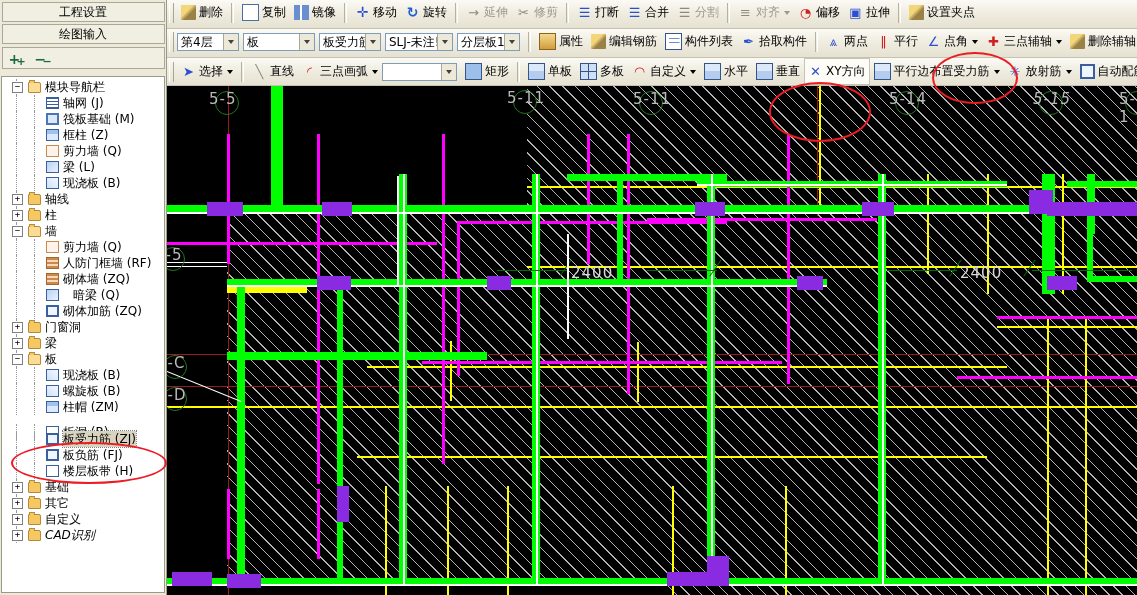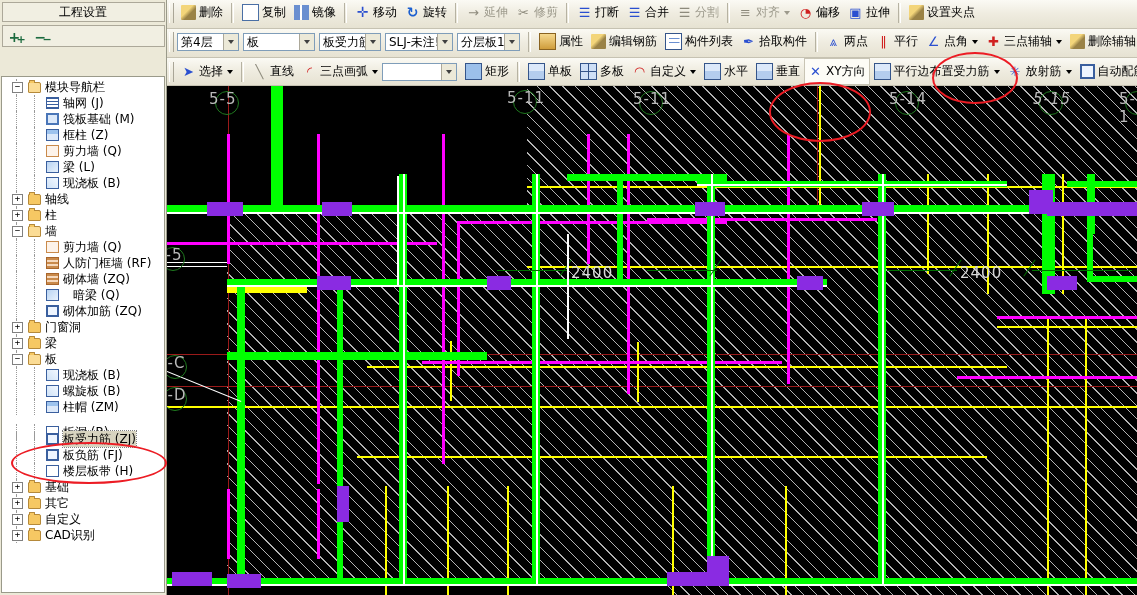--- a/index.html
+++ b/index.html
@@ -115,20 +115,21 @@
   .redell{position:absolute;border:2px solid #ec1c24;border-radius:50%;}
 </style>
 </head>
 <body>
 
 <div id="app">
 
   <div id="left">
 
     <div class="lbtn">工程设置</div>
+    <div class="lbtn">绘图输入</div>
 
     <div id="tbar">
       <span class="ic" style="left:6px;">+</span>
       <span class="ic" style="left:14px;top:7px;font-size:11px;">+</span>
       <span class="ic" style="left:32px;">−</span>
       <span class="ic" style="left:40px;top:7px;font-size:11px;">−</span>
     </div>
 
     <div id="tree">
         <div class="row" style="top: 2px; position: absolute; left: 0px; width: 162px;">
@@ -296,21 +297,21 @@
         <div class="row" style="top: 434px; position: absolute; left: 0px; width: 162px;">
           <div class="dots" style="left: 14px;"></div>
           <div class="exp" style="left: 10px;">+</div>
           <div class="folder" style="position: absolute; top: 3px; left: 26px;"></div>
           <span class="lb" style="left: 43px;">自定义</span>
         </div>
         <div class="row" style="top: 450px; position: absolute; left: 0px; width: 162px;">
           <div class="dots" style="left: 14px;"></div>
           <div class="exp" style="left: 10px;">+</div>
           <div class="folder" style="position: absolute; top: 3px; left: 26px;"></div>
-          <span class="lb" style="left: 43px;">CAD识别</span>
+          <span class="lb" style="left: 43px; font-style: italic;">CAD识别</span>
         </div>
       </div>
 
     <div class="ellipse" style="left:11px;top:442px;width:152px;height:38px;"></div>
   </div>
 
   <div id="main">
 
     <div class="tb" id="tb1"><span class="grip"></span><span class="ti"><span class="gl pen"></span><span>删除</span></span><span class="sep"></span><span class="ti"><span class="gl copy"></span><span>复制</span></span><span class="ti"><span class="gl mirror"></span><span>镜像</span></span><span class="sep"></span><span class="ti"><span class="gl move">✛</span><span>移动</span></span><span class="ti"><span class="gl rot">↻</span><span>旋转</span></span><span class="sep"></span><span class="ti dis"><span class="gl gray">→</span><span>延伸</span></span><span class="ti dis"><span class="gl gray">✂</span><span>修剪</span></span><span class="sep"></span><span class="ti"><span class="gl blue">☰</span><span>打断</span></span><span class="ti"><span class="gl blue">☰</span><span>合并</span></span><span class="ti dis"><span class="gl gray">☰</span><span>分割</span></span><span class="sep"></span><span class="ti dis"><span class="gl gray">≡</span><span>对齐</span><span class="caret dis"></span></span><span class="ti"><span class="gl red">◔</span><span>偏移</span></span><span class="ti"><span class="gl blue">▣</span><span>拉伸</span></span><span class="sep"></span><span class="ti"><span class="gl pen"></span><span>设置夹点</span></span></div>
     <div class="tb" id="tb2"><span class="grip"></span><span class="combo" style="width: 62px;"><span class="txt">第4层</span><span class="ar"></span></span><span style="display: inline-block; width: 4px;"></span><span class="combo" style="width: 72px;"><span class="txt">板</span><span class="ar"></span></span><span style="display: inline-block; width: 4px;"></span><span class="combo" style="width: 62px;"><span class="txt">板受力筋</span><span class="ar"></span></span><span style="display: inline-block; width: 4px;"></span><span class="combo" style="width: 68px;"><span class="txt">SLJ-未注!</span><span class="ar"></span></span><span style="display: inline-block; width: 4px;"></span><span class="combo" style="width: 63px;"><span class="txt">分层板1</span><span class="ar"></span></span><span style="display: inline-block; width: 4px;"></span><span class="sep"></span><span class="ti"><span class="gl prop"></span><span>属性</span></span><span class="ti"><span class="gl pen"></span><span>编辑钢筋</span></span><span class="ti"><span class="gl list"></span><span>构件列表</span></span><span class="ti"><span class="gl blue">✒</span><span>拾取构件</span></span><span class="sep"></span><span class="ti"><span class="gl blue">⩓</span><span>两点</span></span><span class="ti"><span class="gl red">‖</span><span>平行</span></span><span class="ti"><span class="gl blue">∠</span><span>点角</span><span class="caret"></span></span><span class="ti"><span class="gl red">✚</span><span>三点辅轴</span><span class="caret"></span></span><span class="ti"><span class="gl pen"></span><span>删除辅轴</span></span></div>

